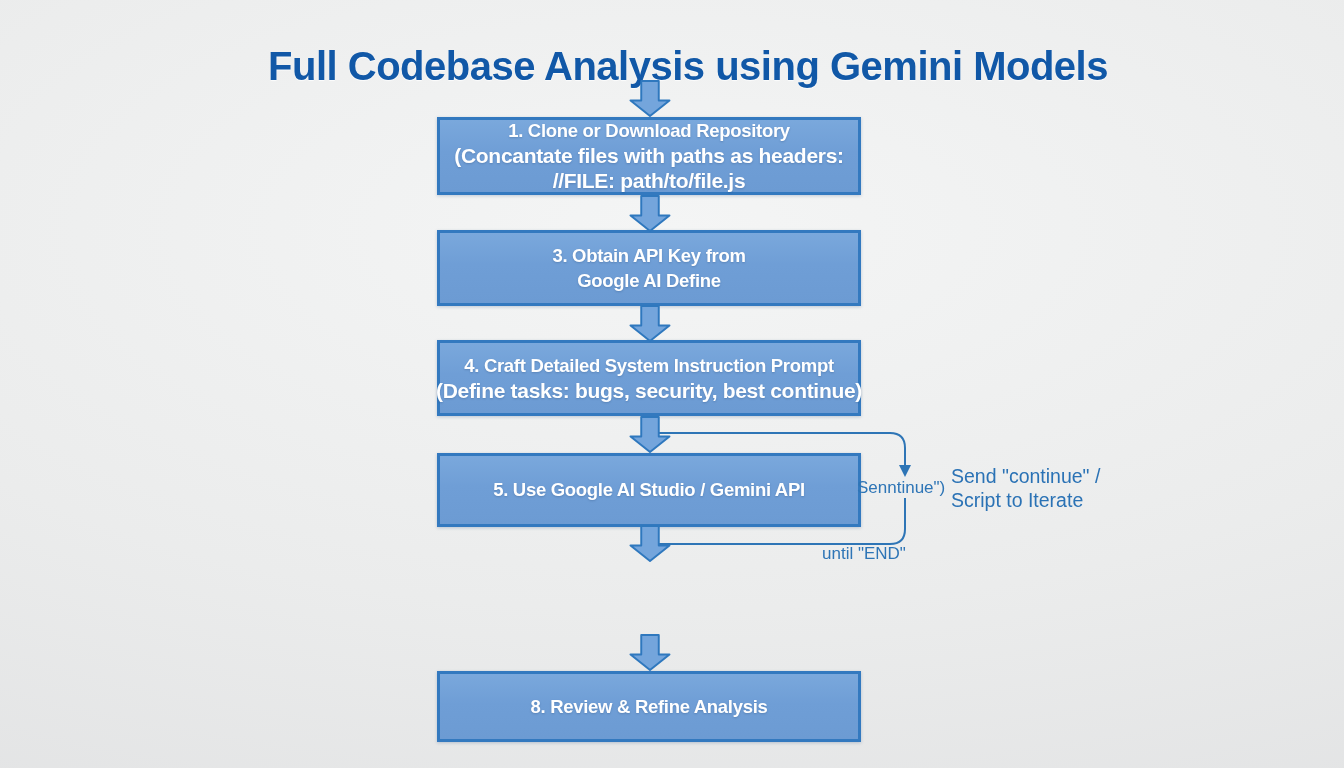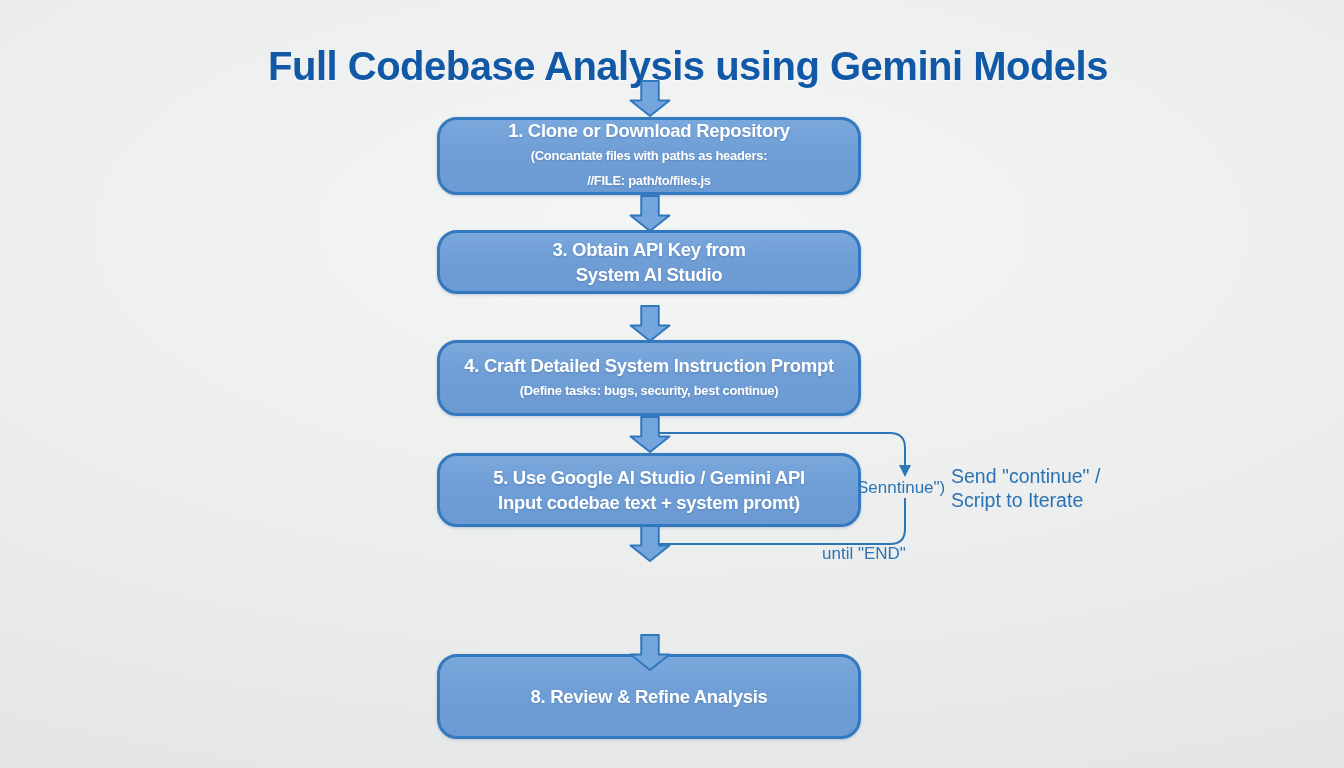--- a/index.html
+++ b/index.html
@@ -26,41 +26,41 @@
     color: #1158a7;
     text-shadow: 0 1px 1px rgba(255,255,255,0.8);
   }
 
   .flow-box {
     position: absolute;
     left: 437px;
     width: 424px;
     box-sizing: border-box;
     border: 3px solid #3379bf;
-    border-radius: 20px;
+    border-radius: 0;
     background: linear-gradient(180deg, #7aa8dc 0%, #6f9ed6 45%, #6c9bd3 100%);
     box-shadow: 0 1px 3px rgba(40,80,130,0.25);
     display: flex;
     flex-direction: column;
     align-items: center;
     justify-content: center;
     gap: 3px;
     z-index: 2;
   }
   .flow-box .line {
     color: #ffffff;
     font-weight: bold;
     letter-spacing: -0.3px;
     white-space: nowrap;
     text-align: center;
     text-shadow: 0 1px 2px rgba(30,60,100,0.25);
     line-height: 22px;
   }
   .line-primary   { font-size: 18.5px; }
-  .line-secondary { font-size: 13px; }
+  .line-secondary { font-size: 21px; }
 
   .block-arrow {
     position: absolute;
     left: 628px;
     width: 44px;
     height: 37px;
     z-index: 3;
   }
 
   .loop-svg {
@@ -110,40 +110,39 @@
   <svg class="block-arrow" style="top:525px" viewBox="0 0 44 38">
       <polygon points="13,1 31,1 31,21 42,21 22,37 2,21 13,21" fill="#74a5dc" stroke="#2f78be" stroke-width="2" stroke-linejoin="round"></polygon>
     </svg>
   <svg class="block-arrow" style="top:634px" viewBox="0 0 44 38">
       <polygon points="13,1 31,1 31,21 42,21 22,37 2,21 13,21" fill="#74a5dc" stroke="#2f78be" stroke-width="2" stroke-linejoin="round"></polygon>
     </svg>
 
   <div class="flow-box" style="top:117px;height:78px">
     <span class="line line-primary">1. Clone or Download Repository</span>
     <span class="line line-secondary">(Concantate files with paths as headers:</span>
-    <span class="line line-secondary">//FILE: path/to/files.js</span>
+    <span class="line line-secondary">//FILE: path/to/file.js</span>
   </div>
 
-  <div class="flow-box" style="top:230px;height:64px">
+  <div class="flow-box" style="top:230px;height:76px">
     <span class="line line-primary">3. Obtain API Key from</span>
-    <span class="line line-primary">System AI Studio</span>
+    <span class="line line-primary">Google AI Define</span>
   </div>
 
   <div class="flow-box" style="top:340px;height:76px">
     <span class="line line-primary">4. Craft Detailed System Instruction Prompt</span>
     <span class="line line-secondary">(Define tasks: bugs, security, best continue)</span>
   </div>
 
   <div class="flow-box" style="top:453px;height:74px">
     <span class="line line-primary">5. Use Google AI Studio / Gemini API</span>
-    <span class="line line-primary">Input codebae text + system promt)</span>
   </div>
 
 
-  <div class="flow-box" style="top:654px;height:85px">
+  <div class="flow-box" style="top:671px;height:71px">
     <span class="line line-primary">8. Review &amp; Refine Analysis</span>
   </div>
 
   <div class="loop-label loop-inline-label">Senntinue")</div>
   <div class="loop-label loop-side-label">
     <div>Send "continue" /</div>
     <div>Script to Iterate</div>
   </div>
   <div class="loop-label loop-until-label">until "END"</div>
 

